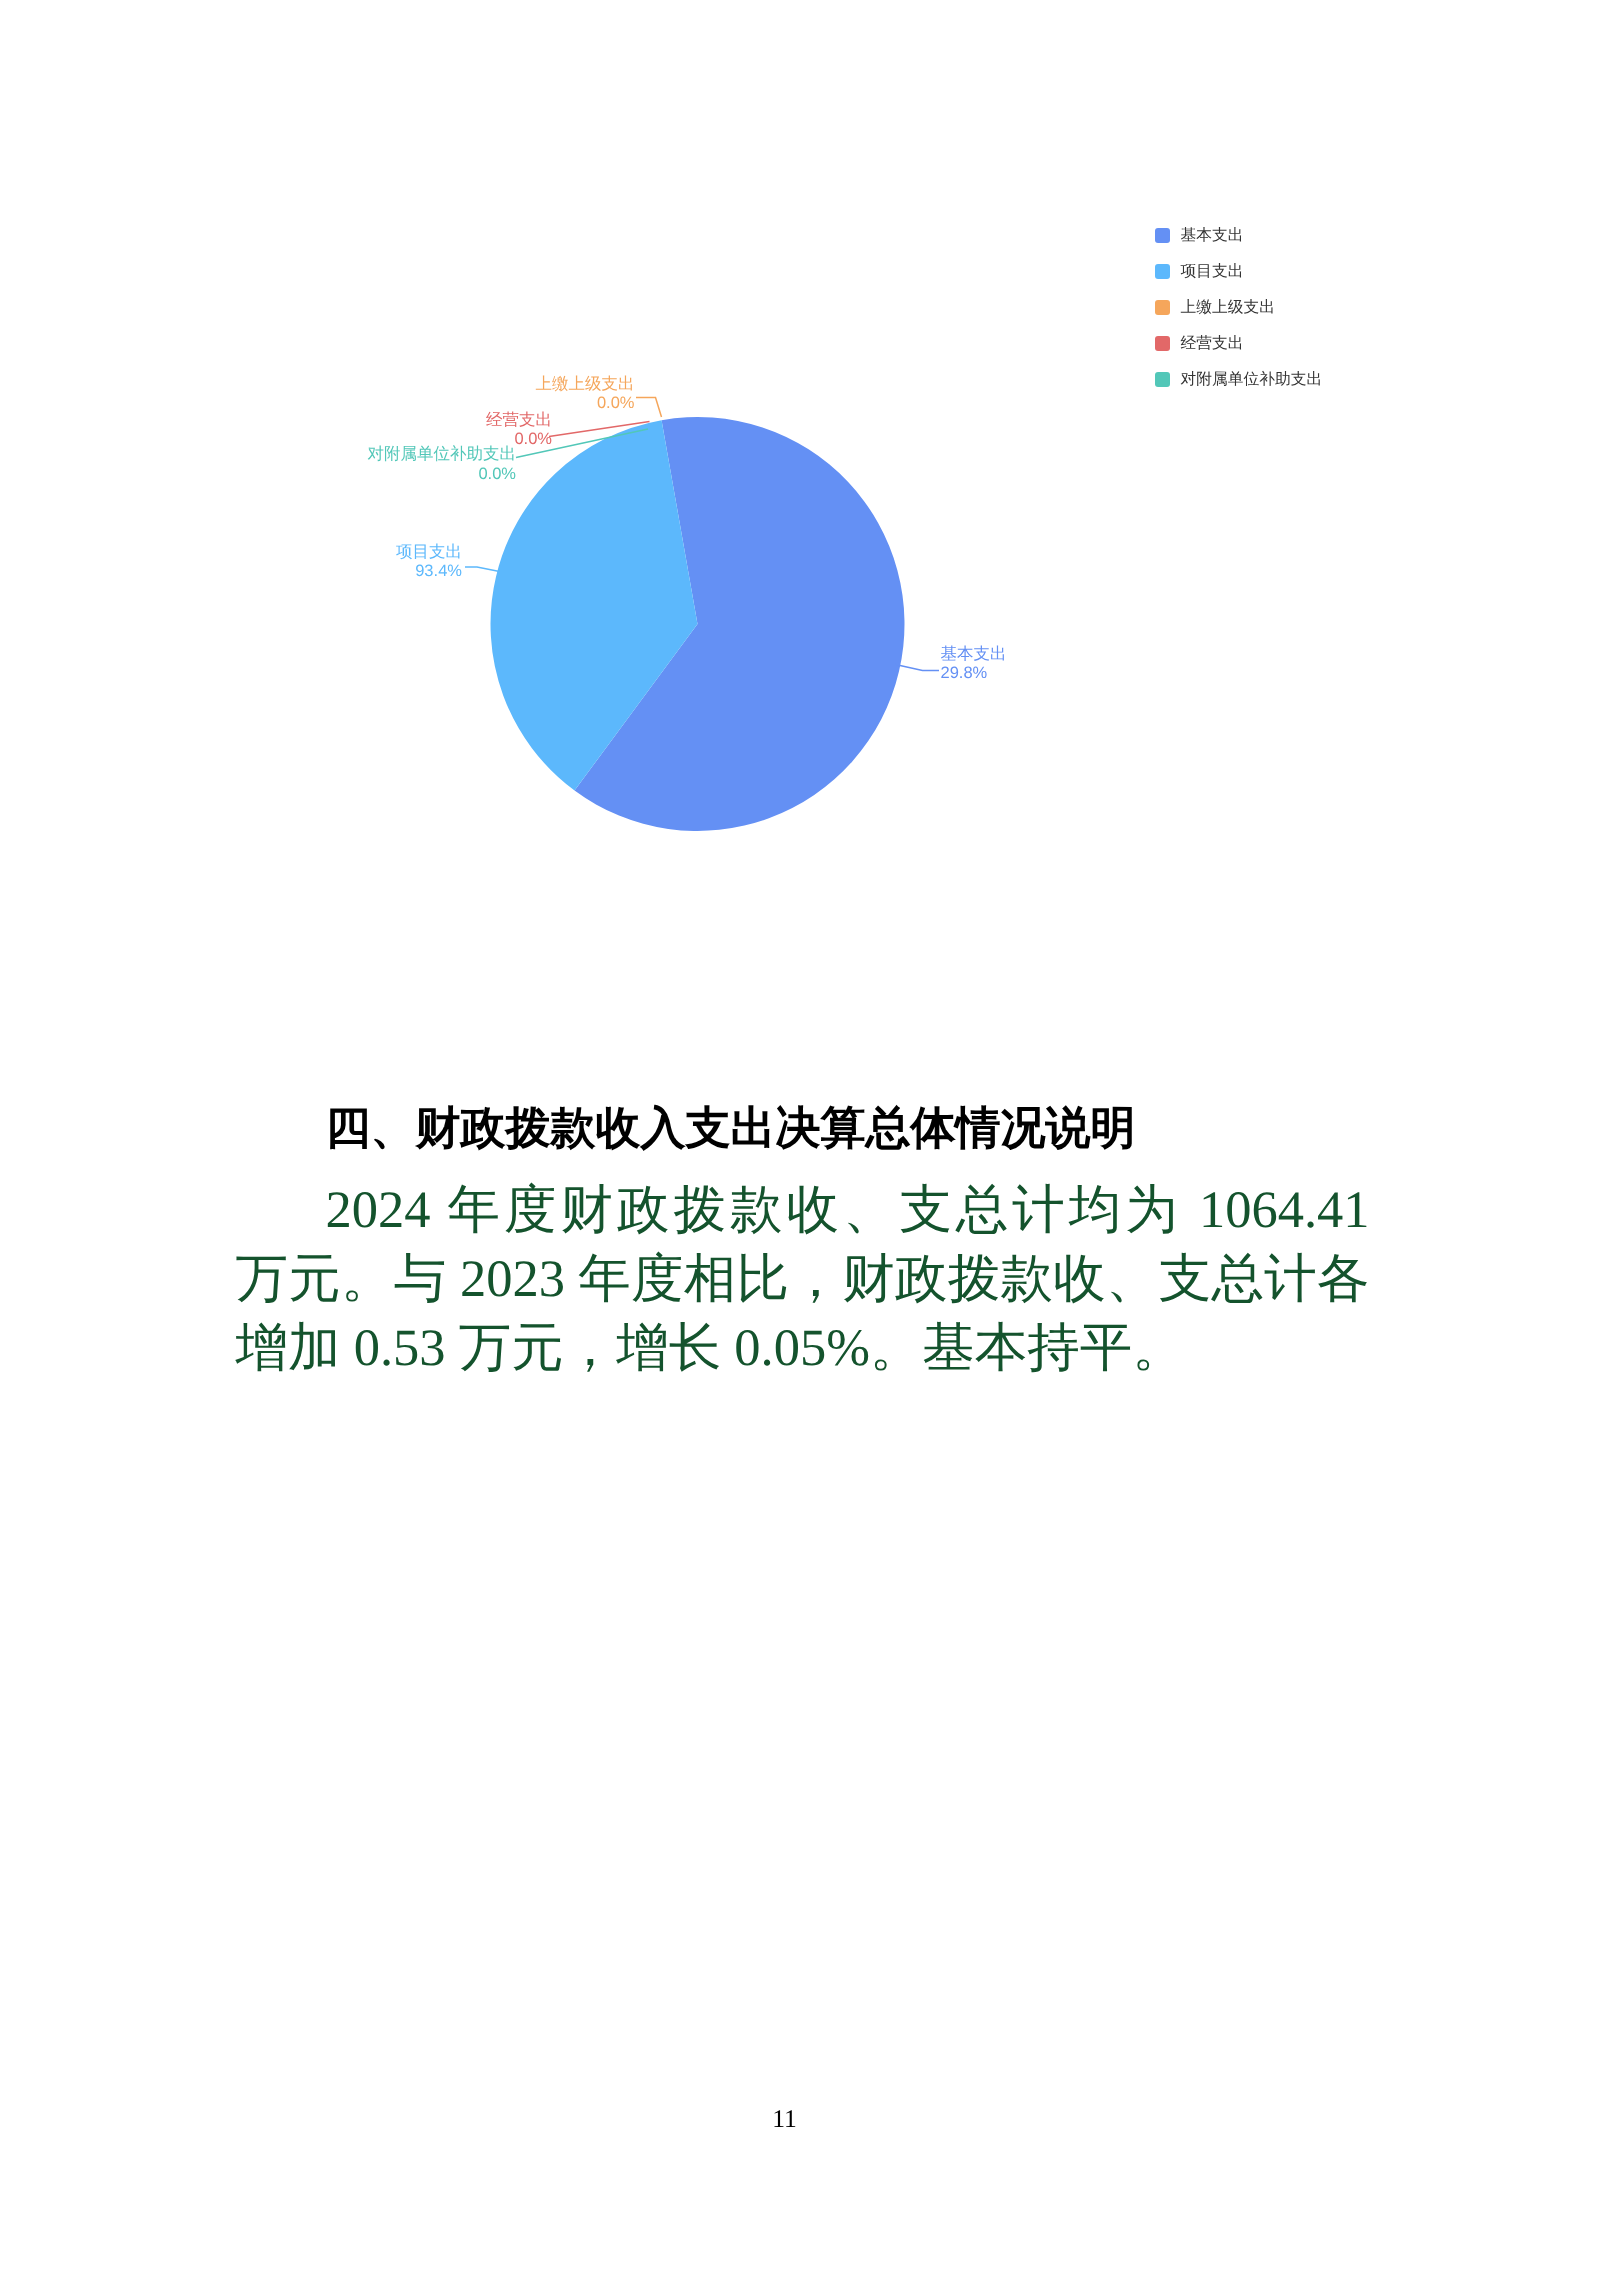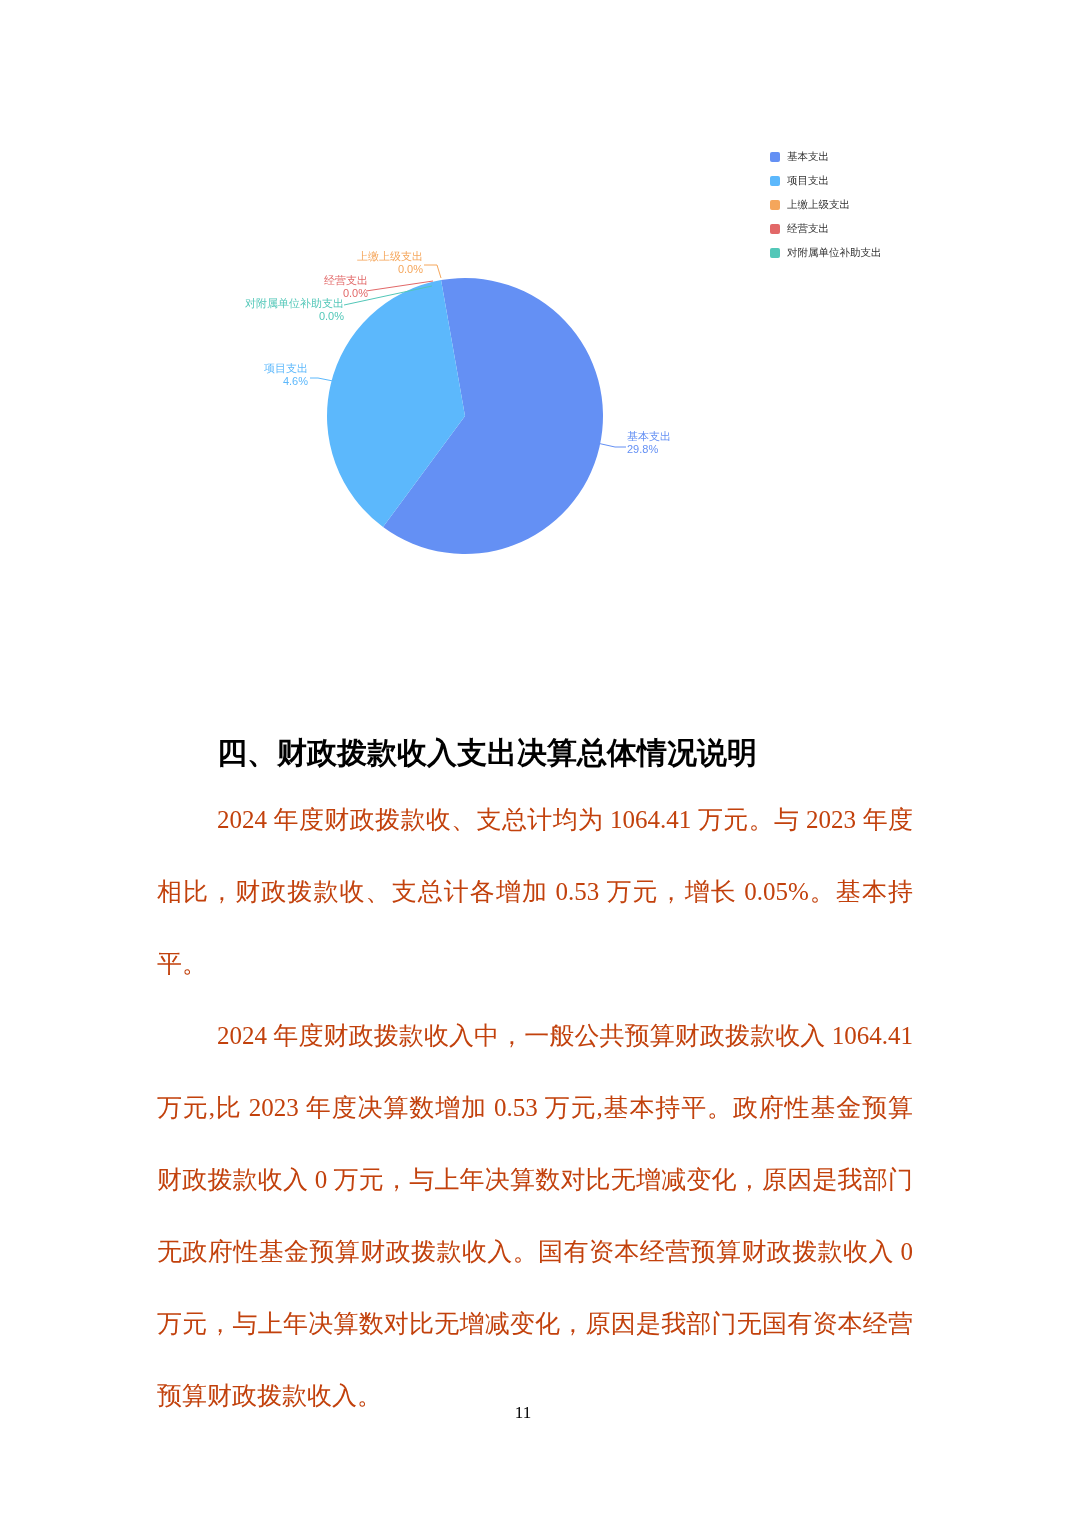--- a/index.html
+++ b/index.html
@@ -63,25 +63,25 @@
   }
   .section-heading {
     font-family: "Liberation Sans", "DejaVu Sans", sans-serif;
     font-weight: bold;
     font-size: 30px;
     line-height: 62px;
     text-indent: 60px;
     color: #000000;
   }
   .body-paragraph {
-    font-size: 25px;
-    line-height: 72px;
+    font-size: 35px;
+    line-height: 46px;
     text-indent: 60px;
     text-align: justify;
-    color: #c2410c;
+    color: #14532d;
   }
   .page-number {
     position: absolute;
     left: 0; top: 1403px;
     width: 1046px;
     text-align: center;
     font-size: 17px;
     color: #000000;
   }
 </style>
@@ -100,21 +100,21 @@
         <polyline points="433,281 366,291" fill="none" stroke="#E26868" stroke-width="1"></polyline>
         <polyline points="432,286 344,305" fill="none" stroke="#52C7B8" stroke-width="1"></polyline>
       </svg>
     <div id="pie-callouts">
         <div class="pie-callout align-left" style="top: 430px; left: 627px; color: rgb(100, 144, 244);">
           <div>基本支出</div>
           <div>29.8%</div>
         </div>
         <div class="pie-callout align-right" style="top: 362px; right: 766px; color: rgb(92, 184, 252);">
           <div>项目支出</div>
-          <div>4.6%</div>
+          <div>93.4%</div>
         </div>
         <div class="pie-callout align-right" style="top: 250px; right: 651px; color: rgb(245, 166, 91);">
           <div>上缴上级支出</div>
           <div>0.0%</div>
         </div>
         <div class="pie-callout align-right" style="top: 274px; right: 706px; color: rgb(226, 104, 104);">
           <div>经营支出</div>
           <div>0.0%</div>
         </div>
         <div class="pie-callout align-right" style="top: 297px; right: 730px; color: rgb(82, 199, 184);">
@@ -142,18 +142,17 @@
         <li>
           <span class="swatch" style="background: rgb(82, 199, 184);"></span>
           <span class="lbl">对附属单位补助支出</span>
         </li>
       </ul>
   </div>
 
   <div class="text-block">
     <h2 class="section-heading">四、财政拨款收入支出决算总体情况说明</h2>
     <p class="body-paragraph">2024 年度财政拨款收、支总计均为 1064.41 万元。与 2023 年度相比，财政拨款收、支总计各增加 0.53 万元，增长 0.05%。基本持平。</p>
-    <p class="body-paragraph">2024 年度财政拨款收入中，一般公共预算财政拨款收入 1064.41 万元,比 2023 年度决算数增加 0.53 万元,基本持平。政府性基金预算财政拨款收入 0 万元，与上年决算数对比无增减变化，原因是我部门无政府性基金预算财政拨款收入。国有资本经营预算财政拨款收入 0 万元，与上年决算数对比无增减变化，原因是我部门无国有资本经营预算财政拨款收入。</p>
   </div>
 
   <div class="page-number">11</div>
 
 </div>
 
 </body></html>

